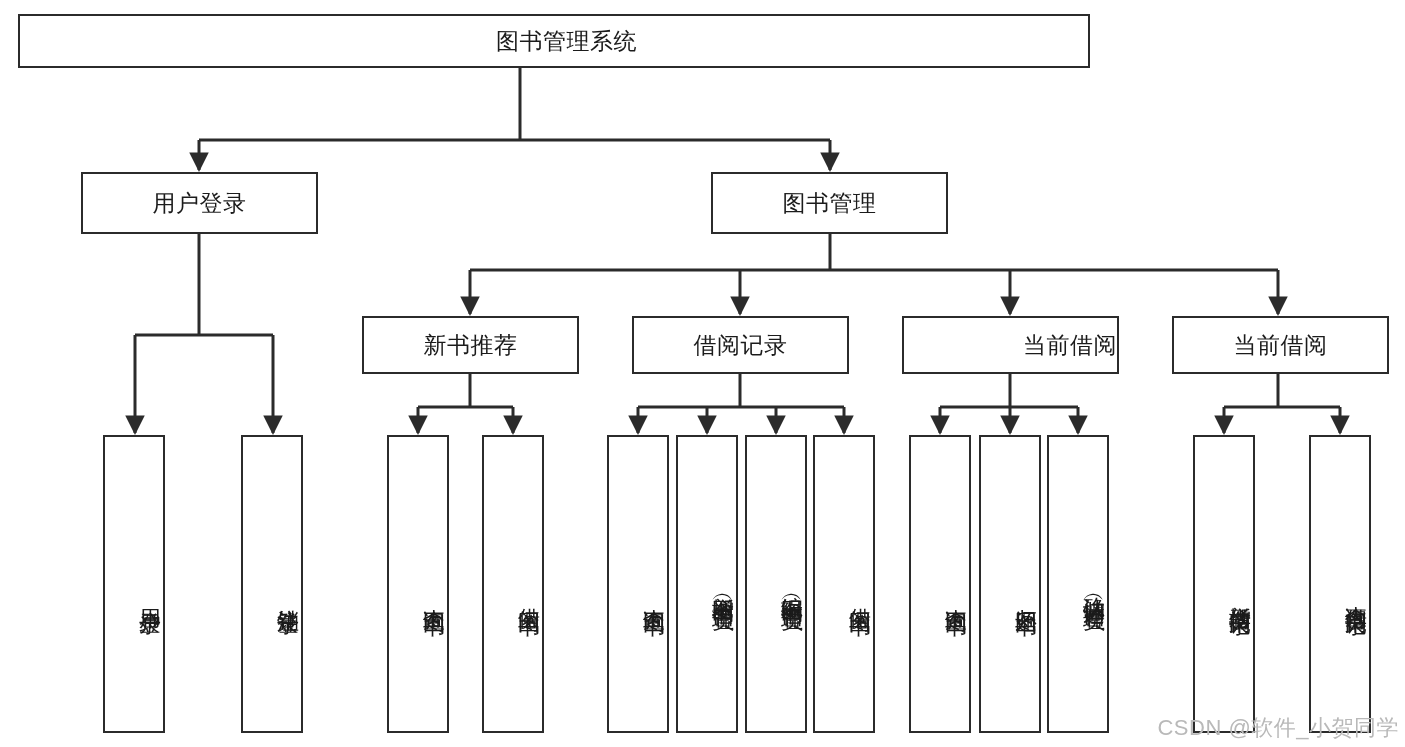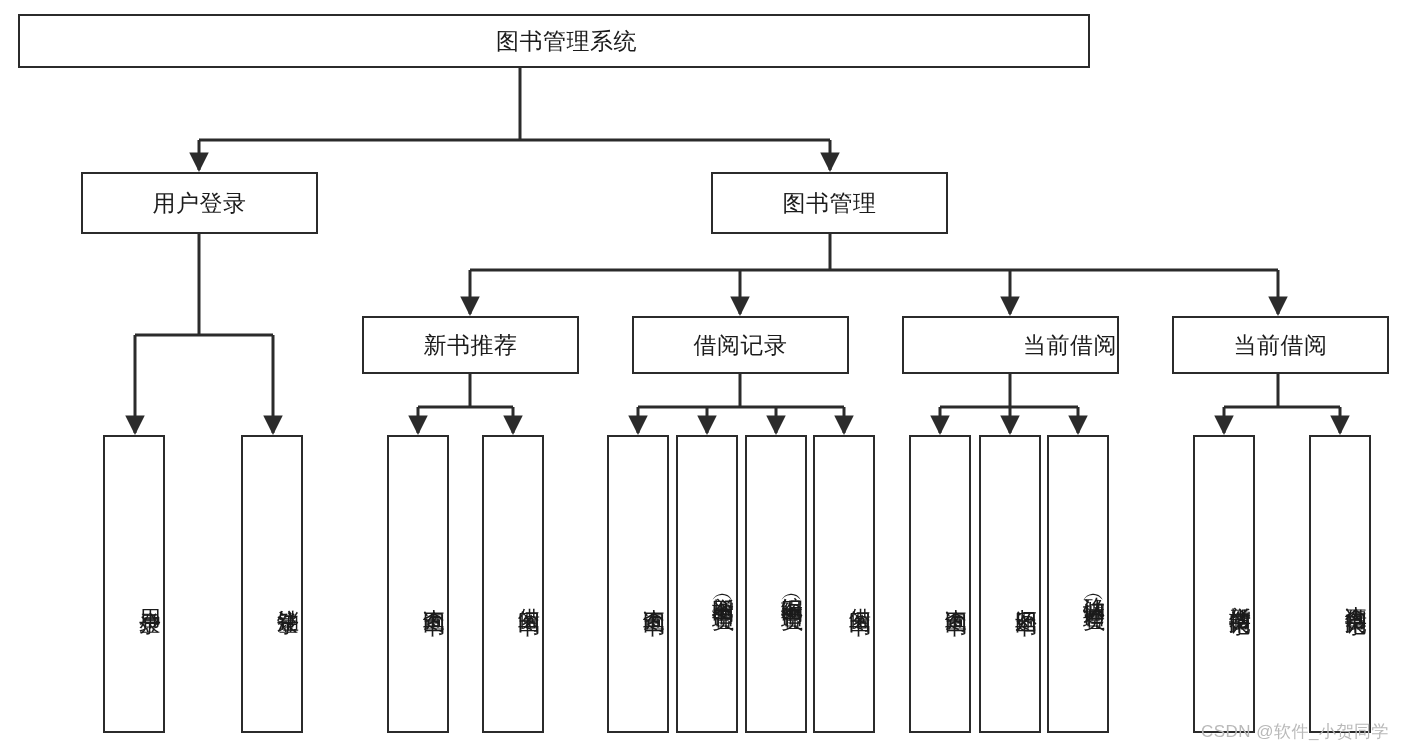--- a/index.html
+++ b/index.html
@@ -48,23 +48,23 @@
     padding-top: 22px;
     align-items: flex-start;
     justify-content: center;
   }
   .node .label {
     display: block;
     white-space: pre-wrap;
   }
   .watermark {
     position: absolute;
-    right: 16px;
+    right: 6px;
     bottom: 4px;
-    font-size: 17px;
+    font-size: 22px;
     color: #b9b9b9;
     letter-spacing: 0.5px;
     white-space: nowrap;
   }
 </style>
 </head>
 <body>
 
 <div id="canvas">
 

